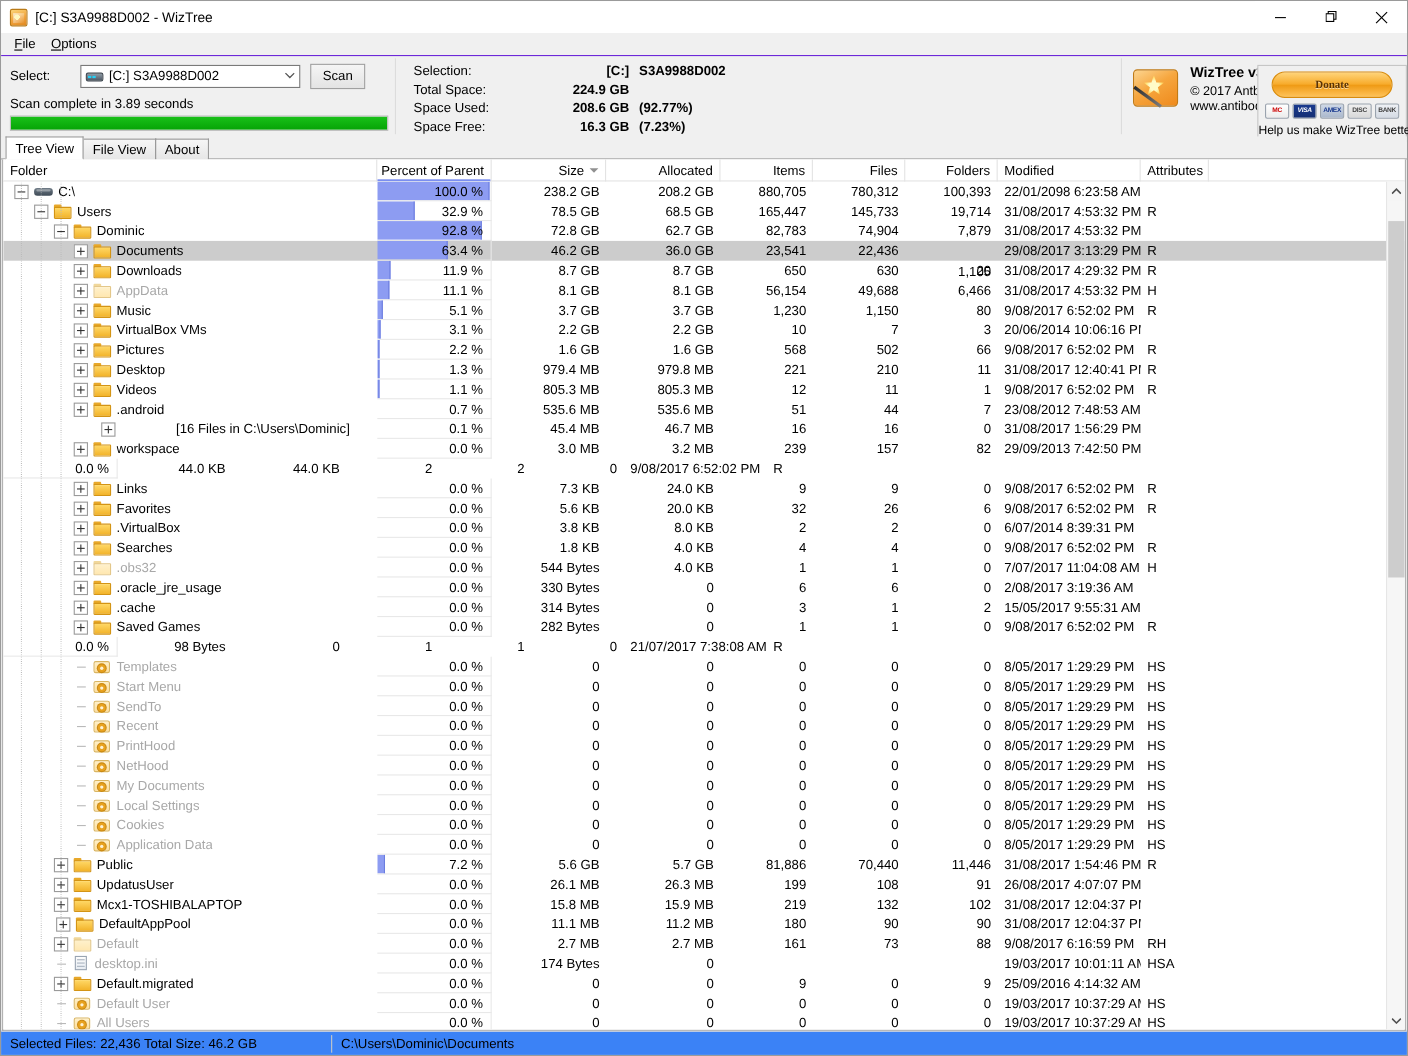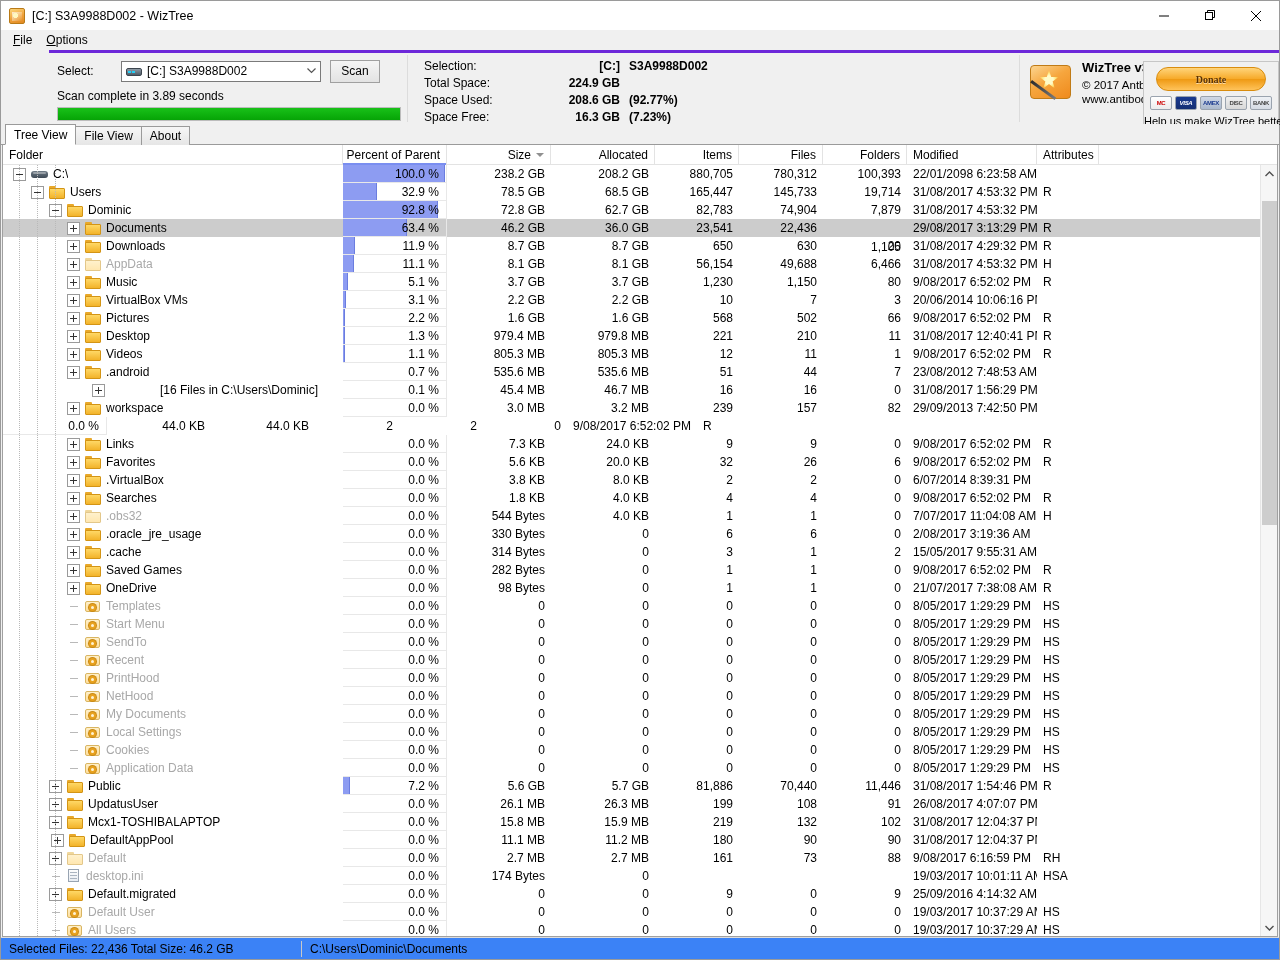--- a/index.html
+++ b/index.html
@@ -77,22 +77,21 @@
   }
   .menubar .menu-item u { text-decoration: underline; }
 
   
   .toppanel {
     height: 74px;
     flex: 0 0 auto;
     display: flex;
     position: relative;
     background: #f0f0f0;
-    border-top: 3px solid #6d28d9;
-    margin-left: 48px;
+    border-top: 1px solid #6d28d9;
   }
   .panel-sep {
     width: 1px;
     background: #dcdcdc;
     margin: 2px 0 2px 0;
   }
 
   
   .selzone {
     width: 358px;
@@ -1210,29 +1209,20 @@
           </div>
           <div class="cell num" style="width: 104px;">282 Bytes</div>
           <div class="cell num" style="width: 104px;">0</div>
           <div class="cell num" style="width: 84px;">1</div>
           <div class="cell num" style="width: 84px;">1</div>
           <div class="cell num" style="width: 84px;">0</div>
           <div class="cell " style="width: 130px;">9/08/2017 6:52:02 PM</div>
           <div class="cell " style="width: 62px;">R</div>
         </div>
         <div class="row">
-          <div class="foldercell" style="width: 340px;">
-            <span class="indent" style="width: 54px;"></span>
-            <span class="expander plus"></span>
-            <span class="folder-icon">
-              <span class="tab1"></span>
-              <span class="bdy"></span>
-            </span>
-            <span class="foldername">OneDrive</span>
-          </div>
           <div class="pctcell" style="width: 104px;">
             <span class="pcttext">0.0 %</span>
           </div>
           <div class="cell num" style="width: 104px;">98 Bytes</div>
           <div class="cell num" style="width: 104px;">0</div>
           <div class="cell num" style="width: 84px;">1</div>
           <div class="cell num" style="width: 84px;">1</div>
           <div class="cell num" style="width: 84px;">0</div>
           <div class="cell " style="width: 130px;">21/07/2017 7:38:08 AM</div>
           <div class="cell " style="width: 62px;">R</div>

